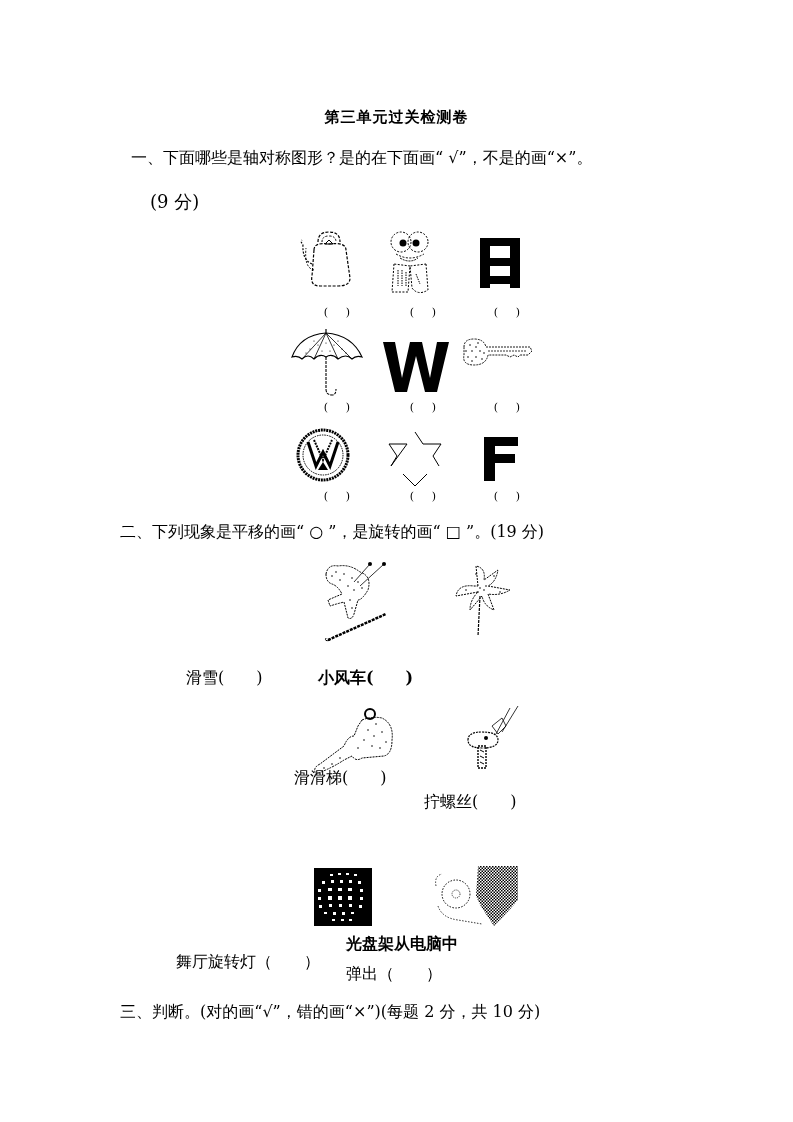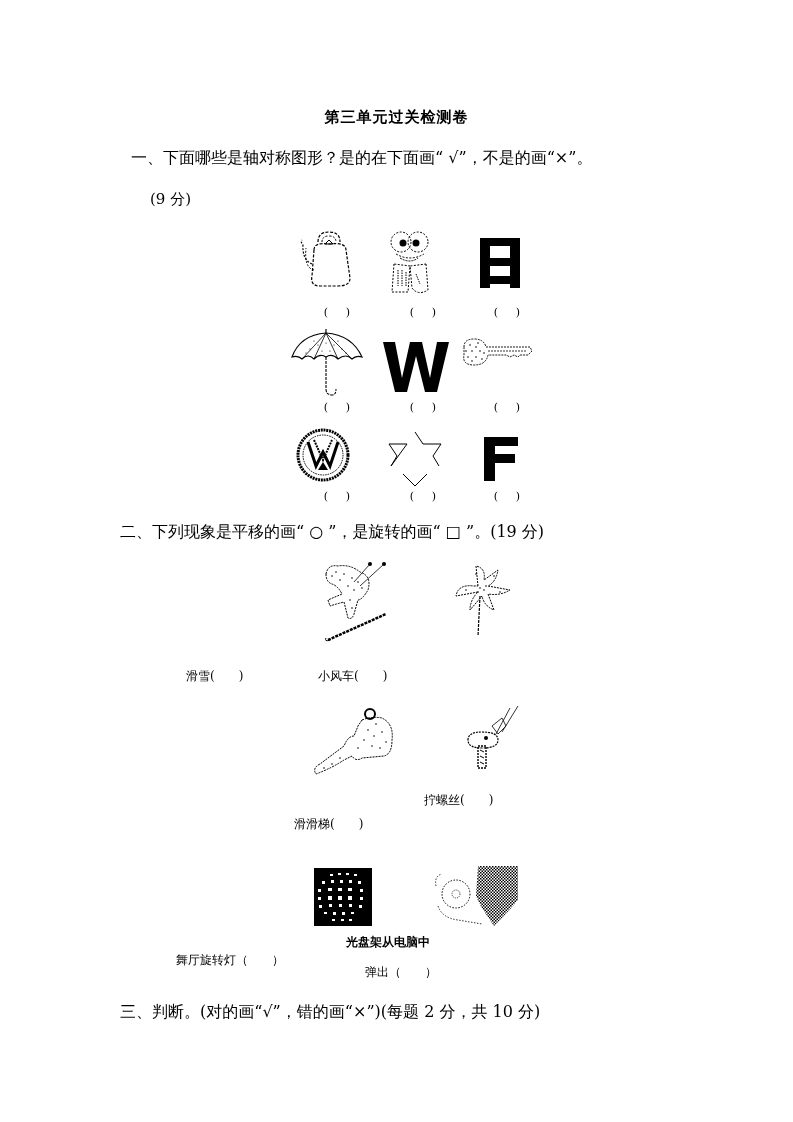--- a/index.html
+++ b/index.html
@@ -3,30 +3,30 @@
 <meta charset="utf-8">
 <style>
   html, body { margin:0; padding:0; background:#ffffff; }
   body { width:793px; height:1122px; position:relative; overflow:hidden;
          font-family: "DejaVu Serif", "Liberation Serif", serif; color:#000; }
   .abs { position:absolute; }
   .title { left:0; width:793px; top:108px; text-align:center; font-size:15px; font-weight:bold; letter-spacing:1px; }
   .q { font-size:16px; white-space:nowrap; }
   .paren { font-size:11px; width:60px; text-align:center; letter-spacing:0; }
   .paren span { display:inline-block; width:40px; }
-  .label { font-size:12px; white-space:nowrap; }
+  .label { font-size:16px; white-space:nowrap; }
   svg { display:block; }
 </style>
 </head>
 <body>
 
 <div class="abs title">第三单元过关检测卷</div>
 
 <div class="abs q" style="left:120px; top:148px;margin-left:11px;">一、下面哪些是轴对称图形？是的在下面画“ √”，不是的画“×”。</div>
-<div class="abs q" style="left:150px; top:190px; font-size:15px;">(9 分)</div>
+<div class="abs q" style="left:150px; top:190px; font-size:18px;">(9 分)</div>
 
 <div class="abs" style="left:298px; top:228px;">
   <svg width="58" height="64" viewBox="0 0 58 64">
     <path d="M20 14 Q20 4 31 4 Q42 4 42 14" fill="none" stroke="#000" stroke-width="1.2" stroke-dasharray="3 1.5"></path>
     <path d="M24 14 Q24 8 31 8 Q38 8 38 14" fill="none" stroke="#000" stroke-width="1" stroke-dasharray="2 1.5"></path>
     <path d="M27 16 L31 12 L35 16 Z" fill="none" stroke="#000" stroke-width="1"></path>
     <path d="M16 22 Q16 14 31 16 Q48 14 48 22 L52 50 Q52 58 40 58 L22 58 Q12 58 14 48 Z" fill="none" stroke="#000" stroke-width="1.2" stroke-dasharray="3 1.5"></path>
     <path d="M14 36 Q4 32 5 16 Q2 14 4 12" fill="none" stroke="#000" stroke-width="1.2" stroke-dasharray="2 1.5"></path>
     <path d="M16 42 Q6 40 8 20" fill="none" stroke="#000" stroke-width="1" stroke-dasharray="2 1.5"></path>
   </svg>
@@ -164,21 +164,21 @@
       <circle cx="22" cy="12" r="0.8"></circle>
         <circle cx="40" cy="14" r="0.8"></circle>
         <circle cx="46" cy="30" r="0.8"></circle>
         <circle cx="12" cy="28" r="0.8"></circle>
     </g>
     <path d="M26 34 L24 74" stroke="#000" stroke-width="1.2" stroke-dasharray="3 1"></path>
   </svg>
 </div>
 
 <div class="abs label" style="left:186px; top:668px;">滑雪(　　)</div>
-<div class="abs label" style="left:318px; top:668px;">小风车(　　)</div>
+<div class="abs label" style="left:318px; top:668px;font-weight:bold;">小风车(　　)</div>
 
 <div class="abs" style="left:312px; top:706px;">
   <svg width="84" height="72" viewBox="0 0 84 72">
     <circle cx="58" cy="8" r="5" fill="none" stroke="#000" stroke-width="2"></circle>
     <path d="M50 14 Q60 10 70 12 Q82 18 80 34 Q80 48 72 50 L50 52 Q44 56 40 50 L32 54 Q20 62 4 68 Q0 62 8 58 L32 40 Q36 30 42 30 L46 20 Z" fill="none" stroke="#000" stroke-width="1" stroke-dasharray="2 1"></path>
     <g fill="#000">
       <circle cx="56" cy="24" r="0.8"></circle>
         <circle cx="62" cy="30" r="0.8"></circle>
         <circle cx="70" cy="26" r="0.8"></circle>
         <circle cx="52" cy="34" r="0.8"></circle>
@@ -197,21 +197,21 @@
   <svg width="54" height="72" viewBox="0 0 54 72">
     <path d="M30 30 L44 4 M36 28 L52 2" stroke="#000" stroke-width="0.8"></path>
     <path d="M26 22 L36 14 L40 22 L32 30 Z" fill="none" stroke="#000" stroke-width="0.8"></path>
     <path d="M2 36 Q2 28 16 28 Q32 28 32 36 Q32 44 16 44 Q2 44 2 36 Z" fill="none" stroke="#000" stroke-width="1.2" stroke-dasharray="2 1"></path>
     <rect x="12" y="42" width="8" height="22" fill="none" stroke="#000" stroke-width="1.4" stroke-dasharray="2 1"></rect>
     <path d="M14 46 L18 48 M14 52 L18 54 M14 58 L18 60" stroke="#000"></path>
     <circle cx="20" cy="34" r="2" fill="#000"></circle>
   </svg>
 </div>
 
-<div class="abs label" style="left:294px; top:816px;">滑滑梯(　　)</div>
+<div class="abs label" style="left:294px; top:768px;">滑滑梯(　　)</div>
 <div class="abs label" style="left:424px; top:792px;">拧螺丝(　　)</div>
 
 <div class="abs" style="left:314px; top:868px;">
   <svg width="58" height="58" viewBox="0 0 58 58">
     <rect x="0" y="0" width="58" height="58" fill="#000"></rect>
     <g fill="#fff">
       <rect x="16" y="6" width="3" height="2"></rect>
         <rect x="24" y="5" width="3" height="2"></rect>
         <rect x="32" y="5" width="3" height="2"></rect>
         <rect x="40" y="6" width="3" height="2"></rect>
@@ -256,15 +256,15 @@
     </defs>
     <path d="M46 0 L86 0 L86 34 Q76 46 62 60 L54 48 Q48 40 44 30 Z" fill="url(#hatch)"></path>
     <circle cx="24" cy="28" r="14" fill="none" stroke="#000" stroke-width="1" stroke-dasharray="1.5 1.5"></circle>
     <circle cx="24" cy="28" r="4" fill="none" stroke="#000" stroke-width="0.8" stroke-dasharray="1 1"></circle>
     <path d="M4 20 Q2 10 10 8 M6 40 Q10 52 26 54 L50 58" fill="none" stroke="#000" stroke-width="0.8" stroke-dasharray="1.5 1.5"></path>
   </svg>
 </div>
 
 <div class="abs label" style="left:176px; top:952px;">舞厅旋转灯（　　）</div>
 <div class="abs label" style="left:346px; top:934px;font-weight:bold;">光盘架从电脑中</div>
-<div class="abs label" style="left:346px; top:964px;margin-left:19px;">弹出（　　）</div>
+<div class="abs label" style="left:346px; top:964px;">弹出（　　）</div>
 
 <div class="abs q" style="left:120px; top:1002px;">三、判断。(对的画“√”，错的画“×”)(每题 2 分，共 10 分)</div>
 
 </body></html>

